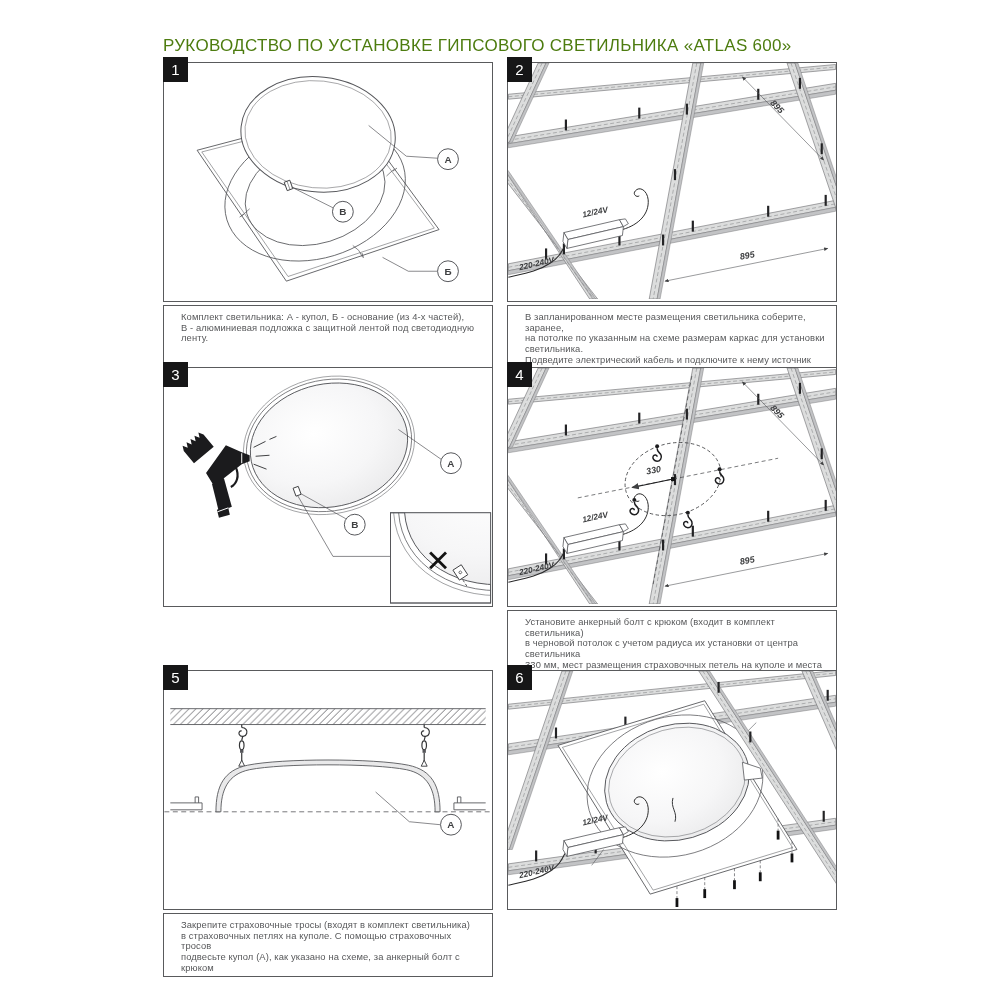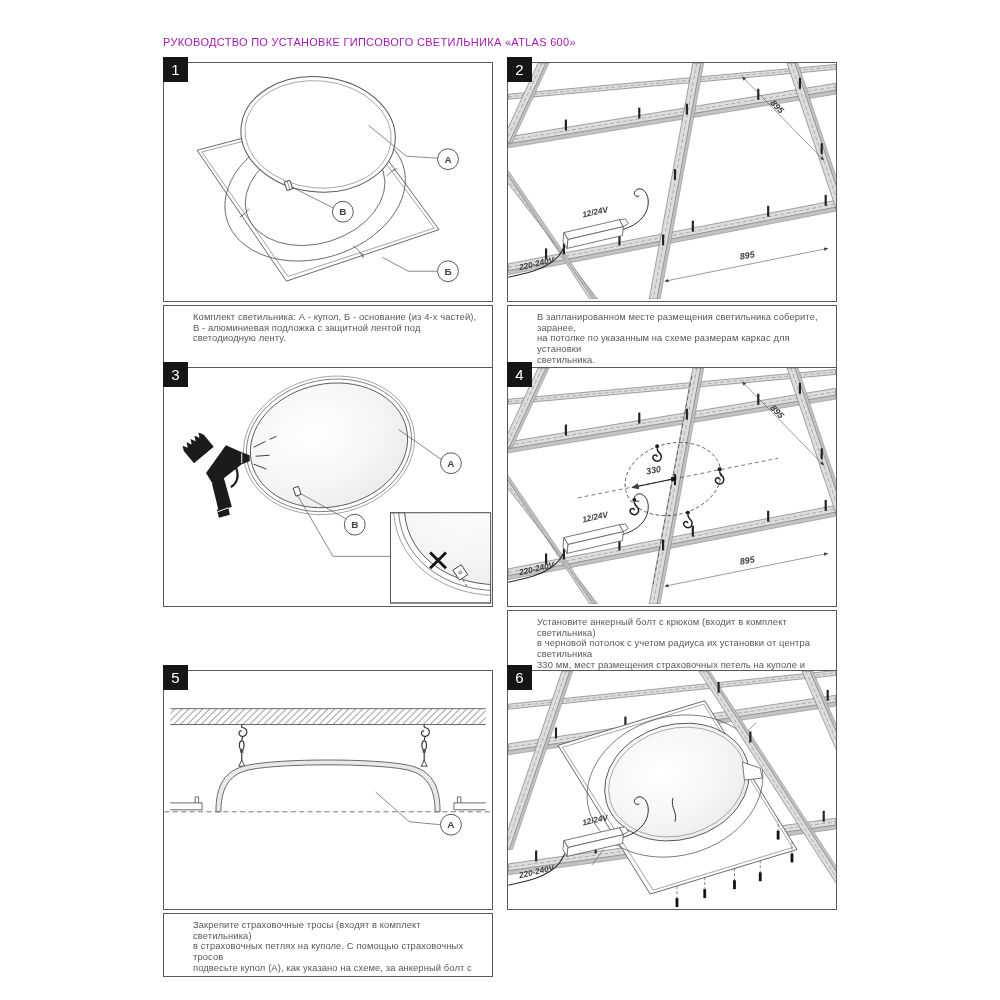--- a/index.html
+++ b/index.html
@@ -1,26 +1,26 @@
 <!DOCTYPE html>
 <html><head>
 <meta charset="utf-8">
 <style>
   html,body{margin:0;padding:0;background:#fff;}
   #page{position:relative;width:1000px;height:1000px;background:#fff;overflow:hidden;
         font-family:"Liberation Sans","DejaVu Sans",sans-serif;}
-  #title{position:absolute;left:163px;top:36px;font-size:11px;color:#a21caf;
+  #title{position:absolute;left:163px;top:36px;font-size:17px;color:#4d7c0f;
          letter-spacing:.3px;white-space:nowrap;}
   .cell{position:absolute;width:330px;}
   .draw{position:relative;height:238px;border:1px solid #595a5c;background:#fff;}
   .draw svg{display:block;width:328px;height:236px;}
   .badge{position:absolute;left:-1px;top:-6px;width:25px;height:25px;background:#161617;
          color:#fff;font-size:15px;display:flex;align-items:center;justify-content:center;z-index:2;}
   .cap{margin-top:3px;height:64px;border:1px solid #595a5c;box-sizing:border-box;
-       padding:6px 10px 4px 29px;font-size:9.4px;line-height:1.14;color:#57585a;
+       padding:6px 10px 4px 17px;font-size:9.4px;line-height:1.14;color:#57585a;
        white-space:pre-line;overflow:hidden;letter-spacing:.1px;}
   #c1{left:163px;top:62px}#c2{left:507px;top:62px}
   #c3{left:163px;top:367px}#c4{left:507px;top:367px}
   #c5{left:163px;top:670px}#c6{left:507px;top:670px}
   .hidden-defs{position:absolute;width:0;height:0;overflow:hidden;}
   text{font-family:"Liberation Sans","DejaVu Sans",sans-serif;}
   .dimtxt{font-size:9px;font-style:italic;font-weight:bold;fill:#3f4042;text-anchor:middle;}
   .psutxt{font-size:8.3px;font-style:italic;font-weight:bold;fill:#3f4042;text-anchor:middle;}
   .mktxt{font-size:10px;font-weight:bold;fill:#3f4042;text-anchor:middle;}
 </style>

